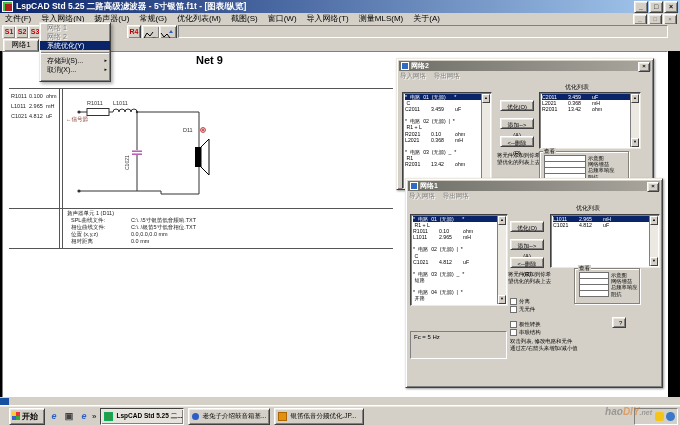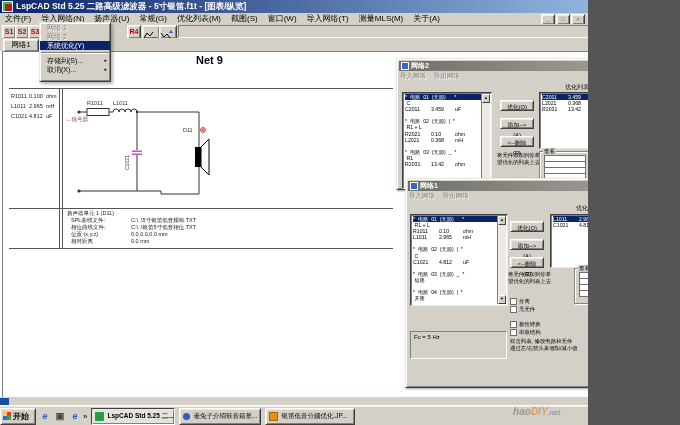--- a/index.html
+++ b/index.html
@@ -1,17 +1,17 @@
 <!DOCTYPE html>
 <html><head>
 <meta charset="utf-8">
 <style>
   html,body{margin:0;padding:0;background:#555;}
-  #screen{position:relative;width:588px;height:425px;overflow:hidden;
-    font-family:"Liberation Sans",sans-serif;background:#ffffff;cursor:default;}
+  #screen{position:relative;width:680px;height:425px;overflow:hidden;
+    font-family:"Liberation Sans",sans-serif;background:#000000;cursor:default;}
   .abs{position:absolute;}
   
   .raised{background:#d4d0c8;border:1px solid;border-color:#fff #404040 #404040 #fff;
     box-shadow:inset 1px 1px 0 #ece9e2,inset -1px -1px 0 #808080;}
   .sunken{background:#d4d0c8;border:1px solid;border-color:#808080 #fff #fff #808080;}
   .listbox{background:#fff;border:1px solid;border-color:#404040 #ece9e2 #ece9e2 #404040;
     box-shadow:inset 1px 1px 0 #808080;overflow:hidden;}
   
   .titlebar{left:0;top:0;width:680px;height:13px;background:linear-gradient(90deg,#0a246a,#a6caf0);
     display:flex;align-items:center;color:#fff;font-size:8.5px;font-weight:bold;}
@@ -82,21 +82,21 @@
     border:1px solid;border-color:#ece9e2 #404040 #404040 #ece9e2;
     box-shadow:inset 1px 1px 0 #fff,inset -1px -1px 0 #808080,2px 2px 3px rgba(0,0,0,.3);z-index:60;}
   .menuitem{position:relative;height:9px;line-height:9px;font-size:7px;padding-left:7px;color:#000;}
   .menuitem.dis{color:#808080;text-shadow:1px 1px 0 #fff;}
   .menuitem.hl{background:#0a246a;color:#fff;text-shadow:none;}
   .menusep{height:1px;margin:2px 1px;background:#808080;border-bottom:1px solid #fff;}
   .subarrow{position:absolute;right:3px;top:0;font-size:5px;}
   
   .taskbar{left:0;top:405px;width:680px;height:20px;background:#d4d0c8;border-top:1px solid #fff;
     box-shadow:inset 0 1px 0 #ece9e2;display:flex;align-items:center;}
-  .startbtn{margin-left:0;width:34px;height:15px;display:flex;align-items:center;font-size:8px;
+  .startbtn{margin-left:9px;width:34px;height:15px;display:flex;align-items:center;font-size:8px;
     font-weight:bold;color:#000;}
   .flag{width:8px;height:8px;margin:0 2px 0 2px;flex:none;
     background:conic-gradient(from 0deg,#e33 0 25%,#3a3 0 50%,#36c 0 75%,#fc3 0);}
   .qlicon{width:12px;height:12px;margin-left:3px;font-size:9px;font-weight:bold;font-style:italic;
     color:#2b5fc7;text-align:center;line-height:12px;flex:none;}
   .taskbtn{height:15px;margin-left:4px;display:flex;align-items:center;font-size:6.5px;color:#000;
     overflow:hidden;white-space:nowrap;padding:0 3px;}
   .taskbtn.active{border-color:#404040 #fff #fff #404040;background:#e6e3dc;font-weight:bold;}
   .ticon{width:7px;height:7px;margin-right:3px;flex:none;}
   .tray{position:absolute;right:2px;top:2px;width:42px;height:15px;display:flex;align-items:center;

